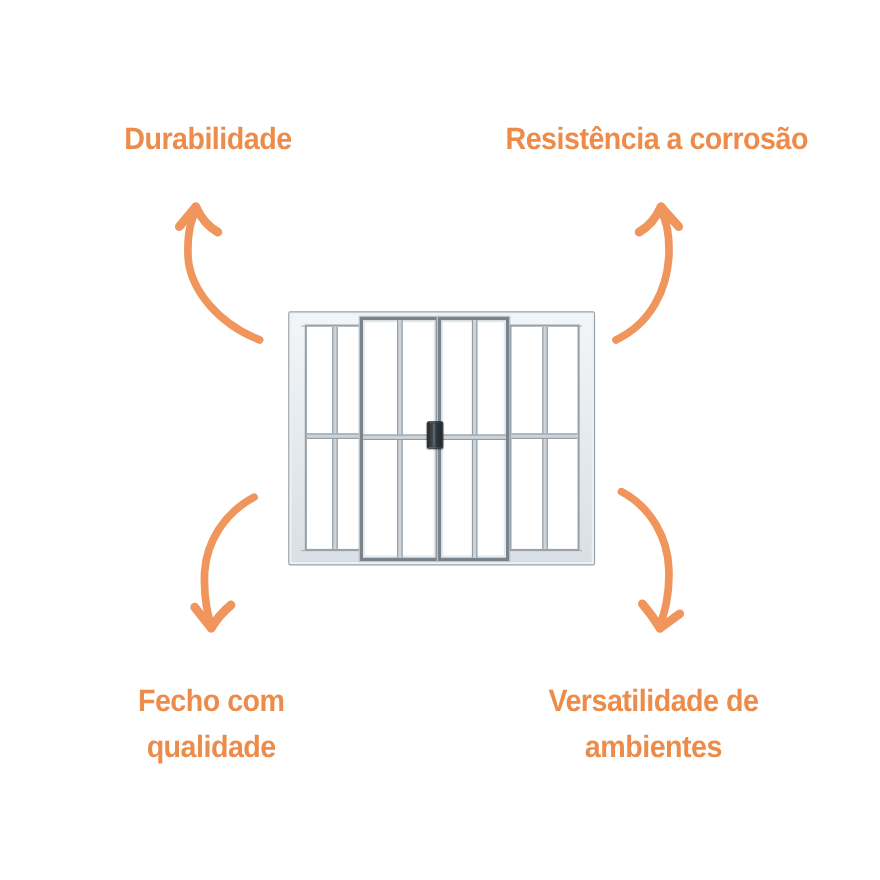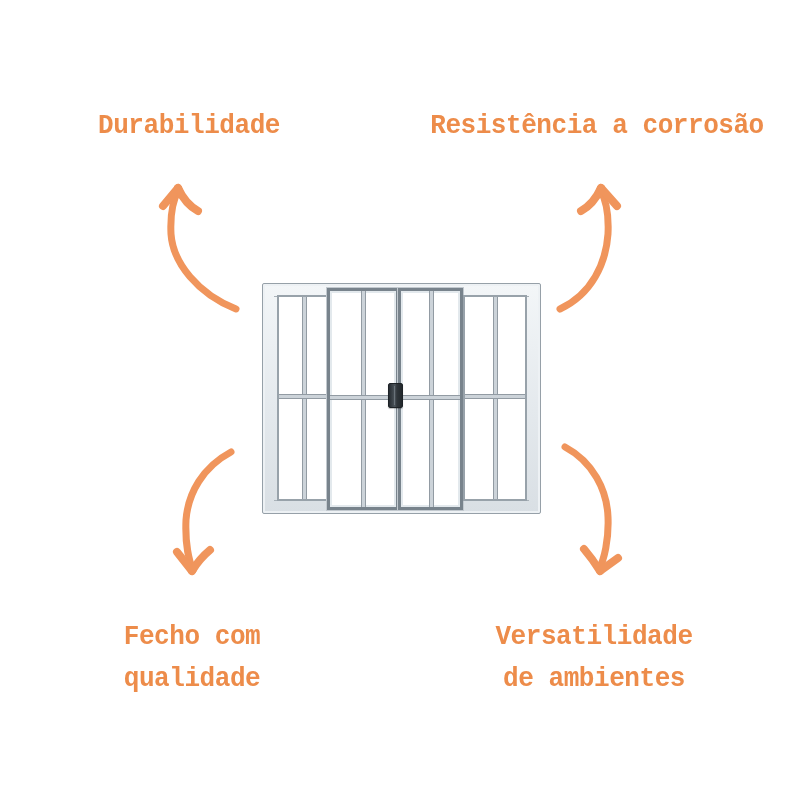--- a/index.html
+++ b/index.html
@@ -6,21 +6,21 @@
     margin: 0;
     padding: 0;
     background: #ffffff;
   }
   .canvas {
     position: relative;
     width: 800px;
     height: 800px;
     background: #ffffff;
     overflow: hidden;
-    font-family: Liberation Mono, monospace;
+    font-family: Liberation Sans, sans-serif;
   }
 
   
   .feature-label {
     position: absolute;
     color: #ED8C4A;
     font-weight: 700;
     font-size: 28px;
     line-height: 42px;
     letter-spacing: -0.5px;

